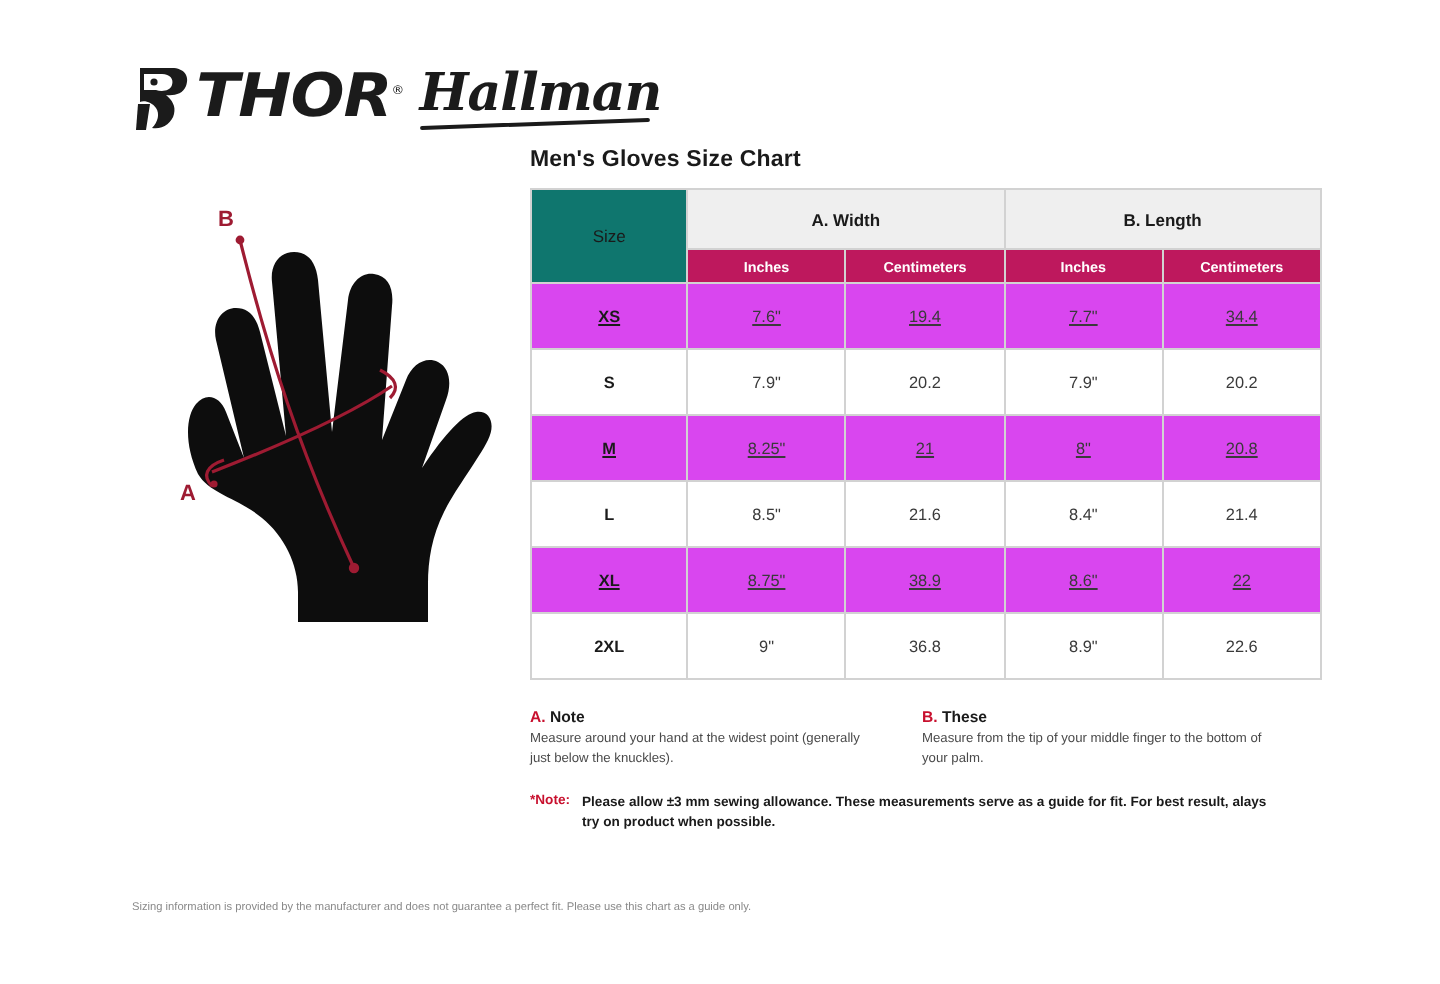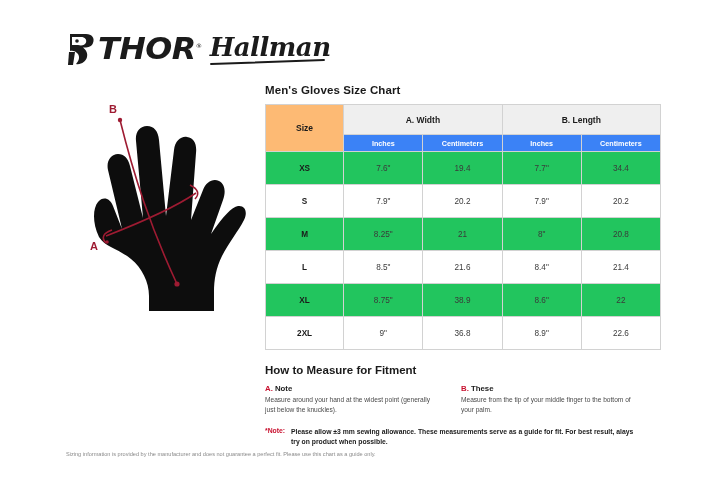--- a/index.html
+++ b/index.html
@@ -74,21 +74,21 @@
   #hand-diagram {
     position: absolute;
     left: 72px;
     top: 96px;
   }
 
   
   #chart-panel {
     position: absolute;
     left: 265px;
-    top: 84px;
+    top: 74px;
     width: 370px;
   }
   #chart-title {
     font-size: 11.5px;
     font-weight: bold;
     color: #1a1a1a;
     margin: 0 0 8px 0;
     letter-spacing: 0.1px;
   }
 
@@ -98,56 +98,56 @@
     width: 396px;
     table-layout: fixed;
   }
   table#size-table th,
   table#size-table td {
     border: 1px solid #d2d2d2;
     text-align: center;
     vertical-align: middle;
   }
   th.size-head {
-    background: #fdba74;
+    background: #0f766e;
     font-size: 8.5px;
-    font-weight: bold;
+    font-weight: normal;
     color: #1a1a1a;
     height: 44px;
     width: 78px;
   }
   th.group-head {
     background: #efefef;
     font-size: 8.5px;
     font-weight: bold;
     color: #1a1a1a;
     height: 26px;
   }
   th.unit-head {
-    background: #3b82f6;
+    background: #be185d;
     color: #ffffff;
     font-size: 7.2px;
     font-weight: bold;
     height: 13px;
     border-color: #111111;
     border-left: 1px solid #4a4a4a;
     border-right: 1px solid #4a4a4a;
   }
   td.size-cell {
     font-size: 8.2px;
     font-weight: bold;
     color: #1a1a1a;
     height: 30px;
   }
   td.val-cell {
     font-size: 8.2px;
     color: #3a3a3a;
     height: 30px;
   }
-  tr.shaded td { background: #22c55e; }
+  tr.shaded td { background: #d946ef; text-decoration: underline; }
   tr.plain td { background: #ffffff; }
 
   
   #measure-section { margin-top: 14px; }
   #measure-title {
     font-size: 11.5px;
     font-weight: bold;
     color: #1a1a1a;
     margin: 0 0 8px 0;
   }
@@ -332,21 +332,20 @@
         <td class="size-cell">2XL</td>
         <td class="val-cell">9"</td>
         <td class="val-cell">36.8</td>
         <td class="val-cell">8.9"</td>
         <td class="val-cell">22.6</td>
       </tr>
     </tbody>
   </table>
 
   <div id="measure-section">
-    <h2 id="measure-title">How to Measure for Fitment</h2>
     <div id="measure-cols">
       <div class="measure-col">
         <div class="measure-head"><span class="letter">A.</span><span> Note</span></div>
         <div class="measure-body">Measure around your hand at the widest point (generally just below the knuckles).</div>
       </div>
       <div class="measure-col">
         <div class="measure-head"><span class="letter">B.</span><span> These</span></div>
         <div class="measure-body">Measure from the tip of your middle finger to the bottom of your palm.</div>
       </div>
     </div>

